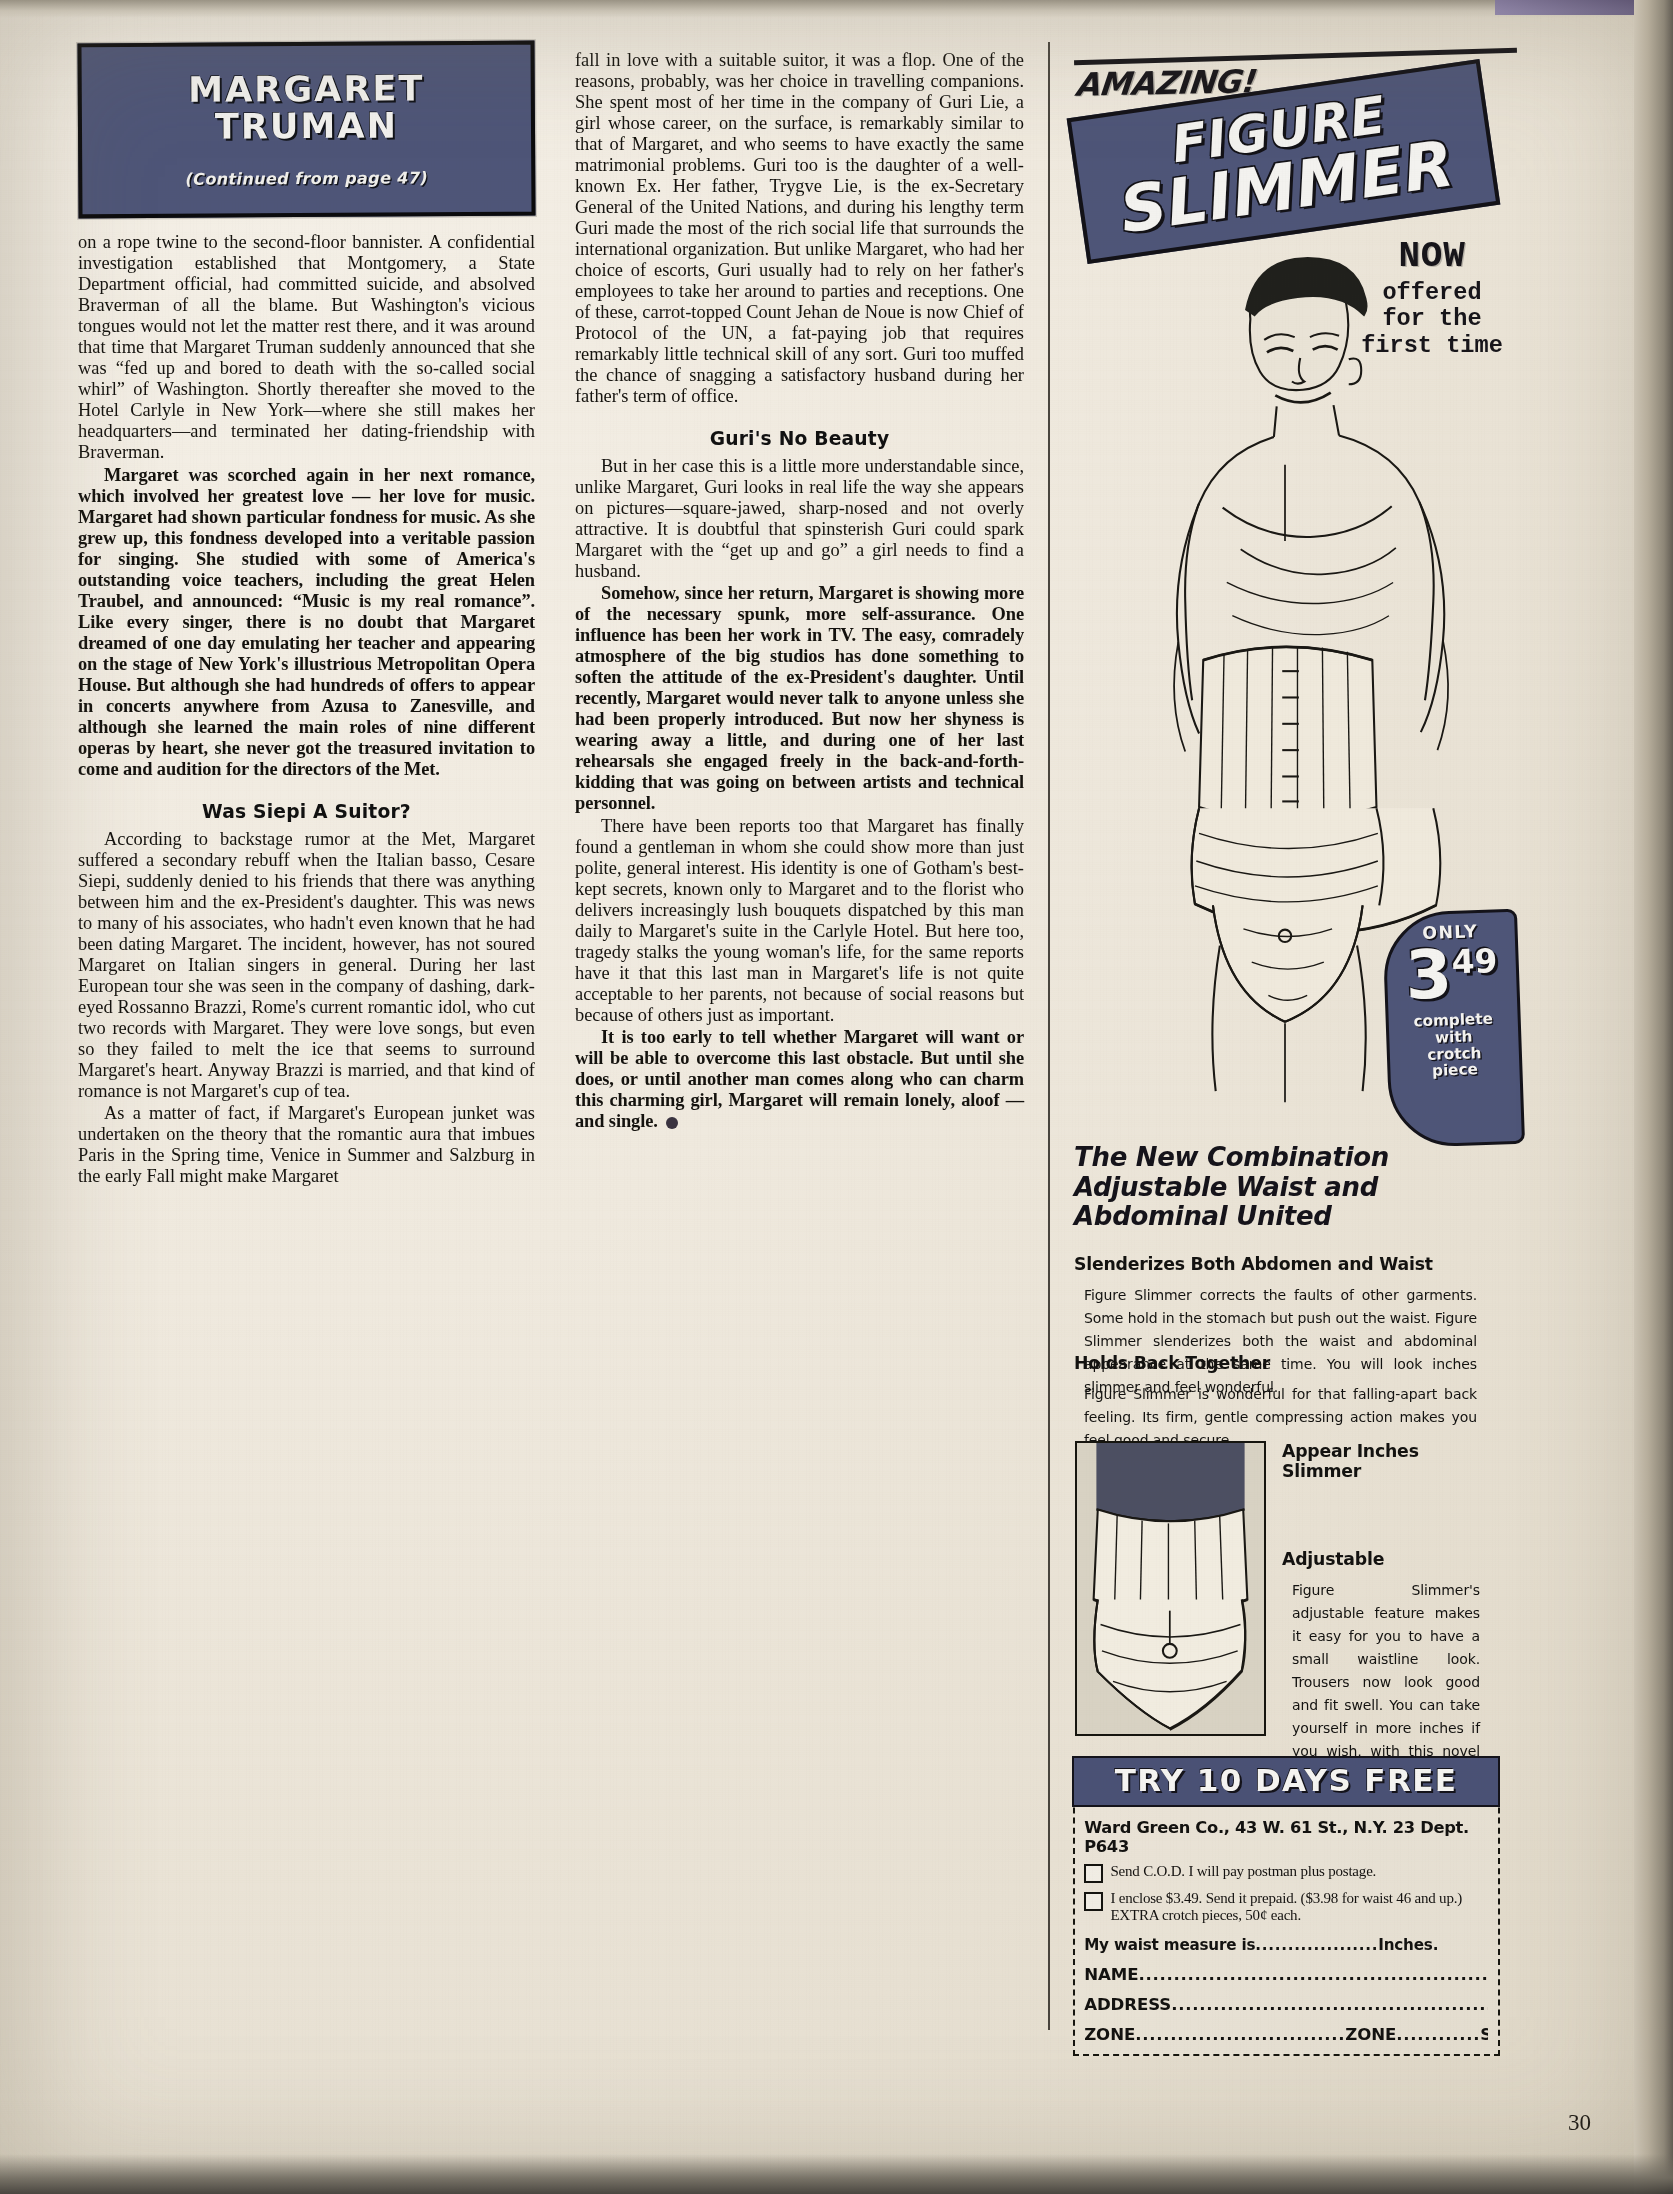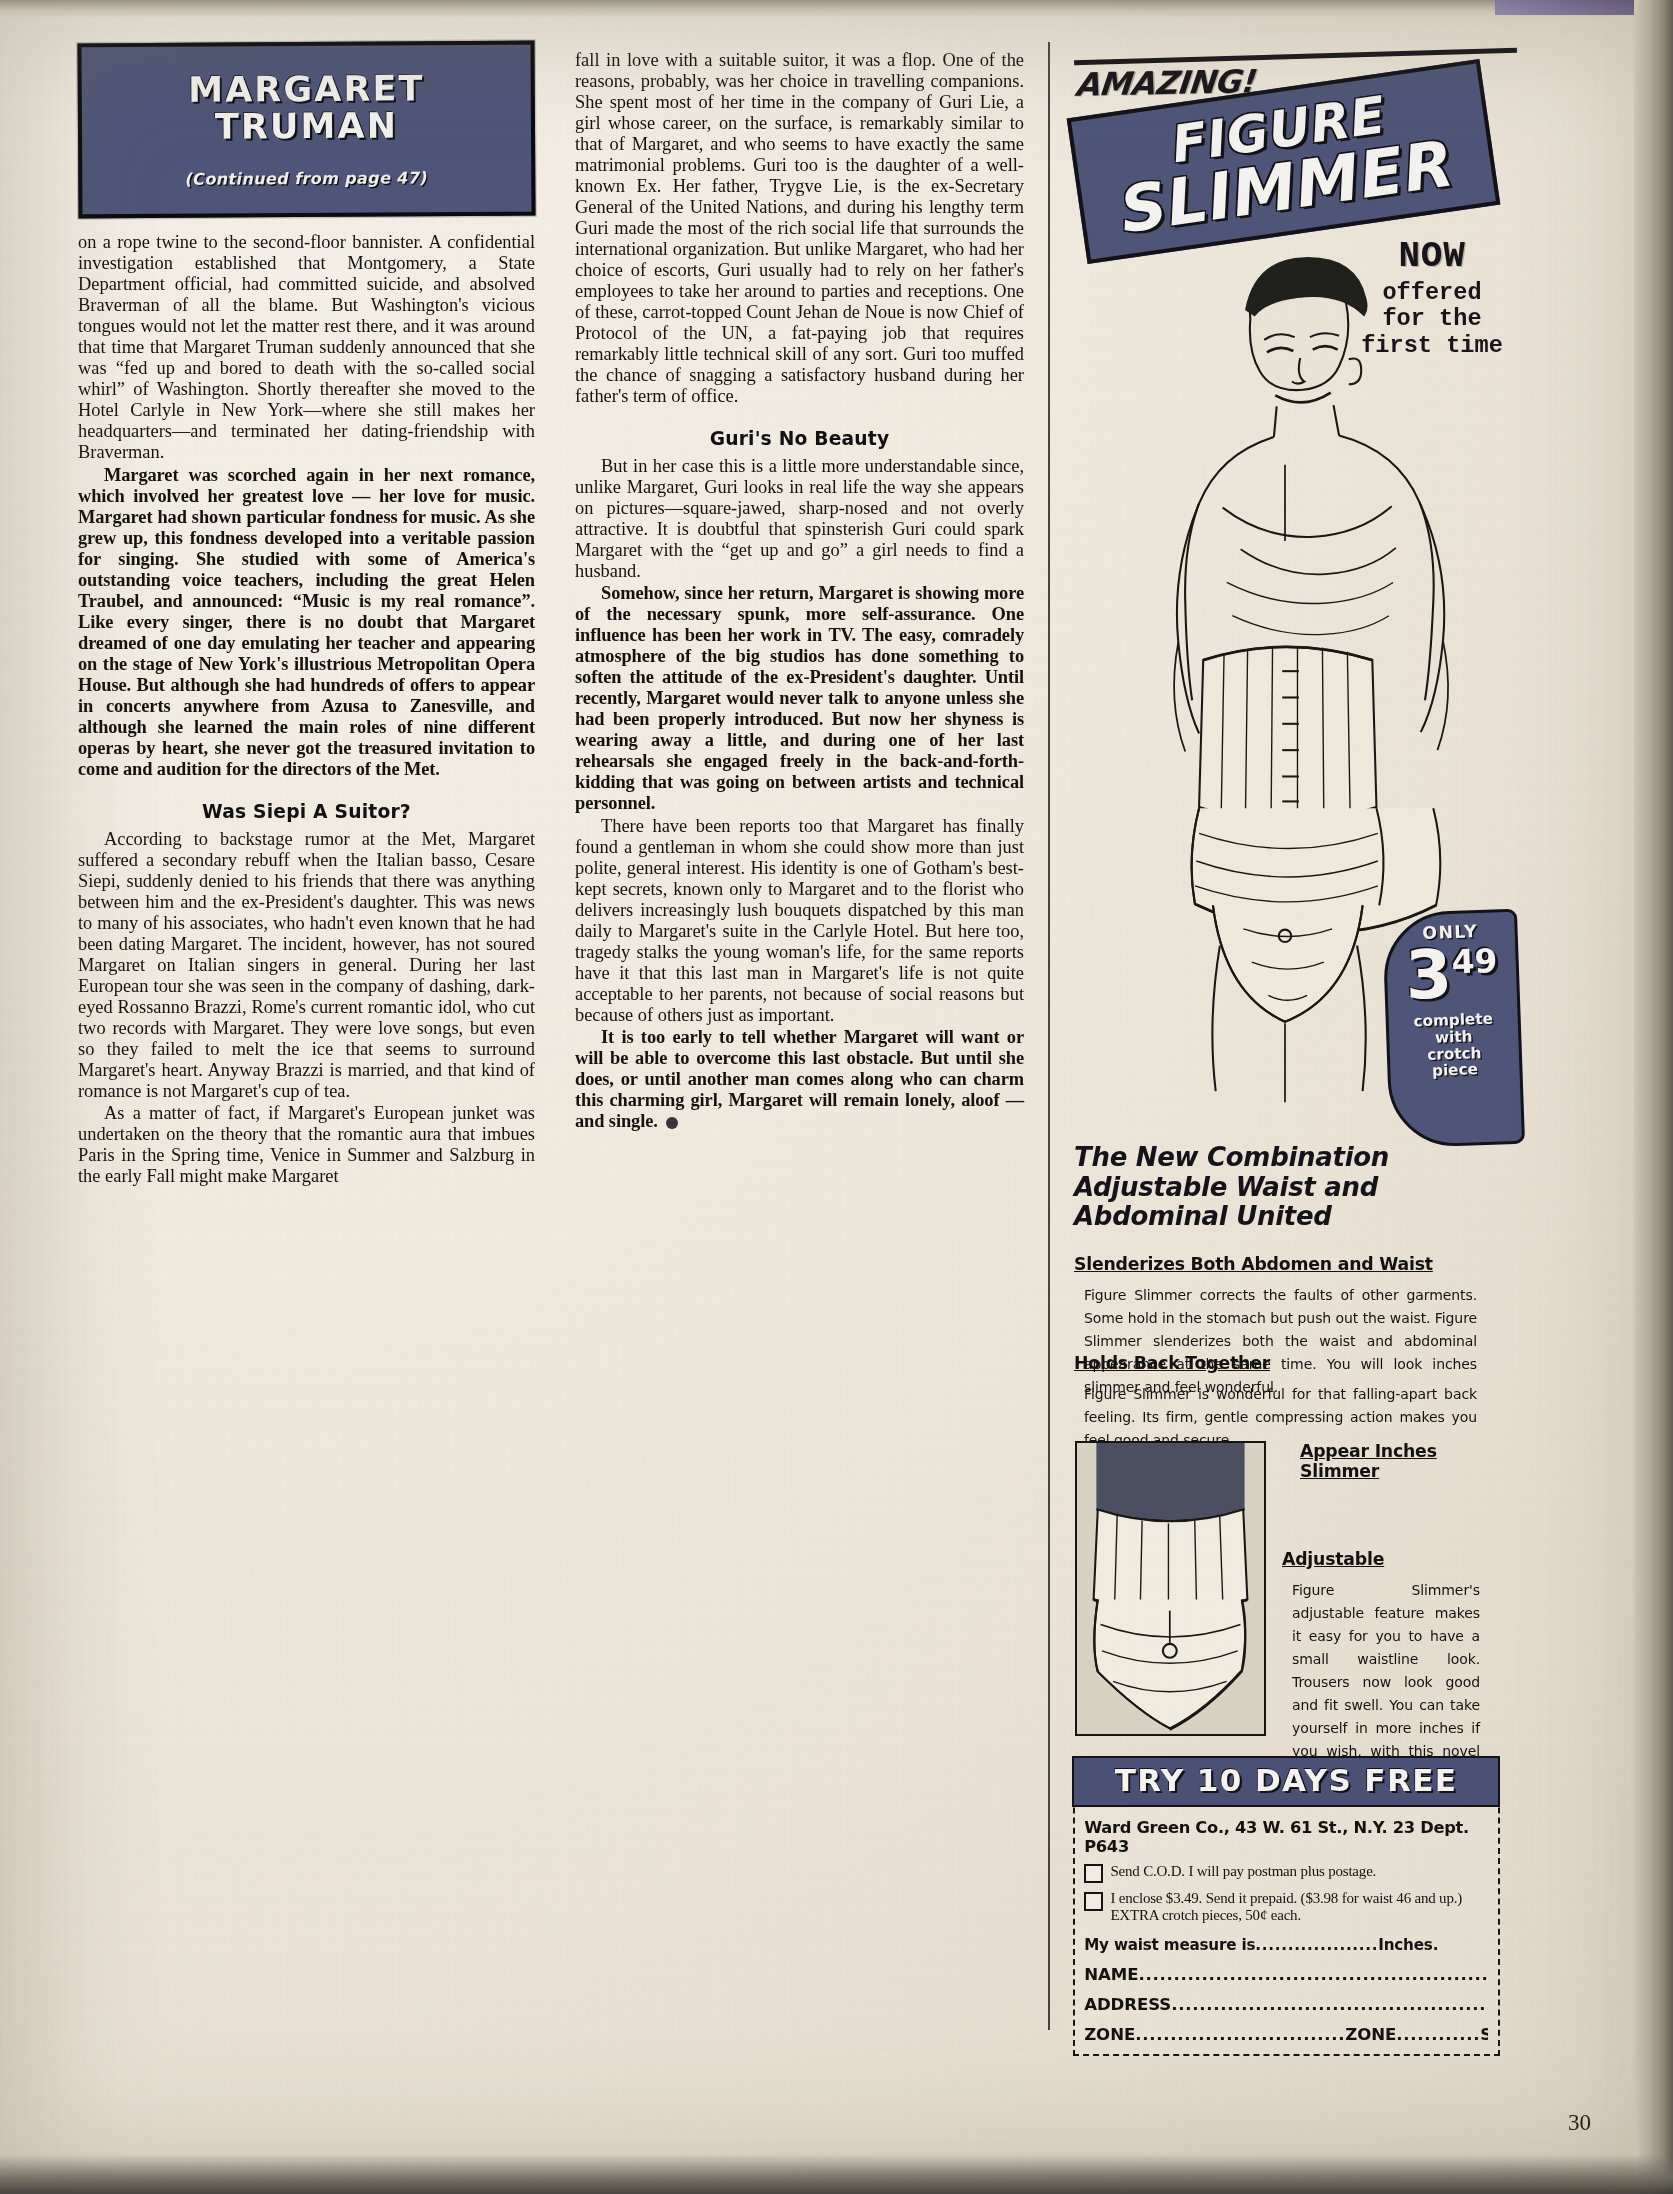--- a/index.html
+++ b/index.html
@@ -154,26 +154,26 @@
   #price .fine{font-size:15.2px;line-height:1.1;margin-top:8.3px;
     text-shadow:1.4px 1.4px 0 #14131a;}
 
   #headline2{
     position:absolute;left:7px;top:1115px;width:326px;
     font-family:"DejaVu Sans",sans-serif;font-weight:bold;font-style:italic;
     font-size:26px;line-height:1.14;color:#15131a;letter-spacing:-0.3px;
   }
 
   .adsec{position:absolute;font-family:"DejaVu Sans",sans-serif;color:#131210;}
-  .adsec h4{margin:0 0 1.4px 0;font-size:17.3px;font-weight:bold;letter-spacing:-0.2px;text-decoration:underline;}
+  .adsec h4{margin:0 0 1.4px 0;font-size:17.3px;font-weight:bold;letter-spacing:-0.2px;}
   .adsec p{margin:10px;font-size:14px;line-height:23px;font-weight:normal;
            text-align:justify;letter-spacing:-0.1px;}
   #sec1{left:7px;top:1226px;width:413px;}
   #sec2{left:7px;top:1325px;width:413px;}
-  #sec3{left:233px;top:1413px;width:208px;}
+  #sec3{left:215px;top:1413px;width:208px;}
   #sec4{left:215px;top:1521px;width:208px;}
 
   
   #photo{
     position:absolute;left:8.3px;top:1413px;width:187px;height:291px;
     background:#dcd6c8;border:2.8px solid #16150f;overflow:hidden;
   }
   #photo svg{position:absolute;left:0;top:0;}
 
   

